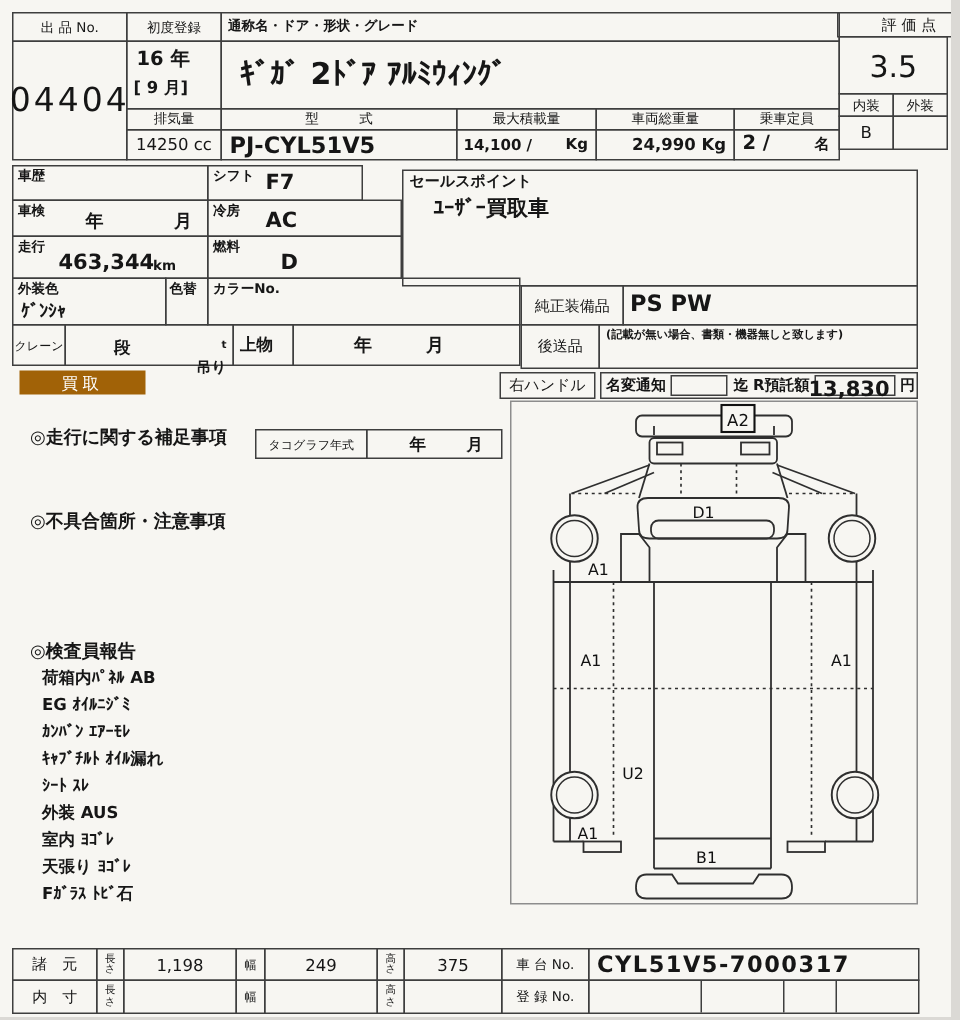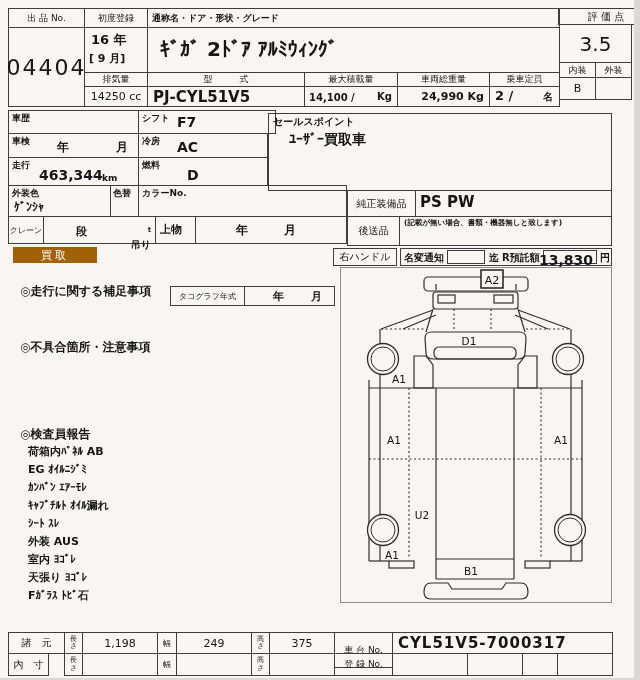--- a/index.html
+++ b/index.html
@@ -93,21 +93,21 @@
   <div class="b c" style="left:559px;top:77px;width:37px;height:23px;font-size:11px">
     <span>B</span>
   </div>
   <div class="b c" style="left:595px;top:77px;width:37px;height:23px;font-size:11px">
     <span></span>
   </div>
 
   <div class="b" style="left:8px;top:110px;width:131px;height:24px">
     <span class="t sl" style="left:3px;top:2px">車歴</span>
   </div>
-  <div class="b" style="left:138px;top:110px;width:138px;height:24px">
+  <div class="b" style="left:138px;top:110px;width:104px;height:24px">
     <span class="t sl" style="left:3px;top:2px">シフト</span>
     <span class="t" style="left:38px;top:3px;font-size:14px">F7</span>
   </div>
 
   <div class="b" style="left:8px;top:133px;width:131px;height:25px">
     <span class="t sl" style="left:3px;top:2px">車検</span>
     <span class="t" style="left:48px;top:7px;font-size:12px">年</span>
     <span class="t" style="right:10px;top:7px;font-size:12px">月</span>
   </div>
   <div class="b" style="left:138px;top:133px;width:130px;height:25px">
@@ -295,28 +295,28 @@
   </div>
   <div class="b c" style="left:176px;top:632px;width:76px;height:22px;font-size:11px">
     <span>249</span>
   </div>
   <div class="b c" style="left:251px;top:632px;width:19px;height:22px">
     <span class="vlab" style="width:9px">高さ</span>
   </div>
   <div class="b c" style="left:269px;top:632px;width:66px;height:22px;font-size:11px">
     <span>375</span>
   </div>
-  <div class="b c" style="left:334px;top:632px;width:59px;height:36px">
+  <div class="b c" style="left:334px;top:632px;width:59px;height:22px">
     <span style="font-size:9px">車 台 No.</span>
   </div>
   <div class="b" style="left:392px;top:632px;width:221px;height:22px">
     <span class="t" style="left:5px;top:2px;font-size:15px;letter-spacing:1px">CYL51V5-7000317</span>
   </div>
 
-  <div class="b c" style="left:8px;top:653px;width:41px;height:23px">
+  <div class="b c" style="left:8px;top:653px;width:57px;height:23px">
     <span style="font-size:10px">内　寸</span>
   </div>
   <div class="b c" style="left:64px;top:653px;width:19px;height:23px">
     <span class="vlab" style="width:9px">長さ</span>
   </div>
   <div class="b c" style="left:82px;top:653px;width:76px;height:23px;font-size:11px">
     <span></span>
   </div>
   <div class="b c" style="left:157px;top:653px;width:20px;height:23px">
     <span style="font-size:8px">幅</span>

